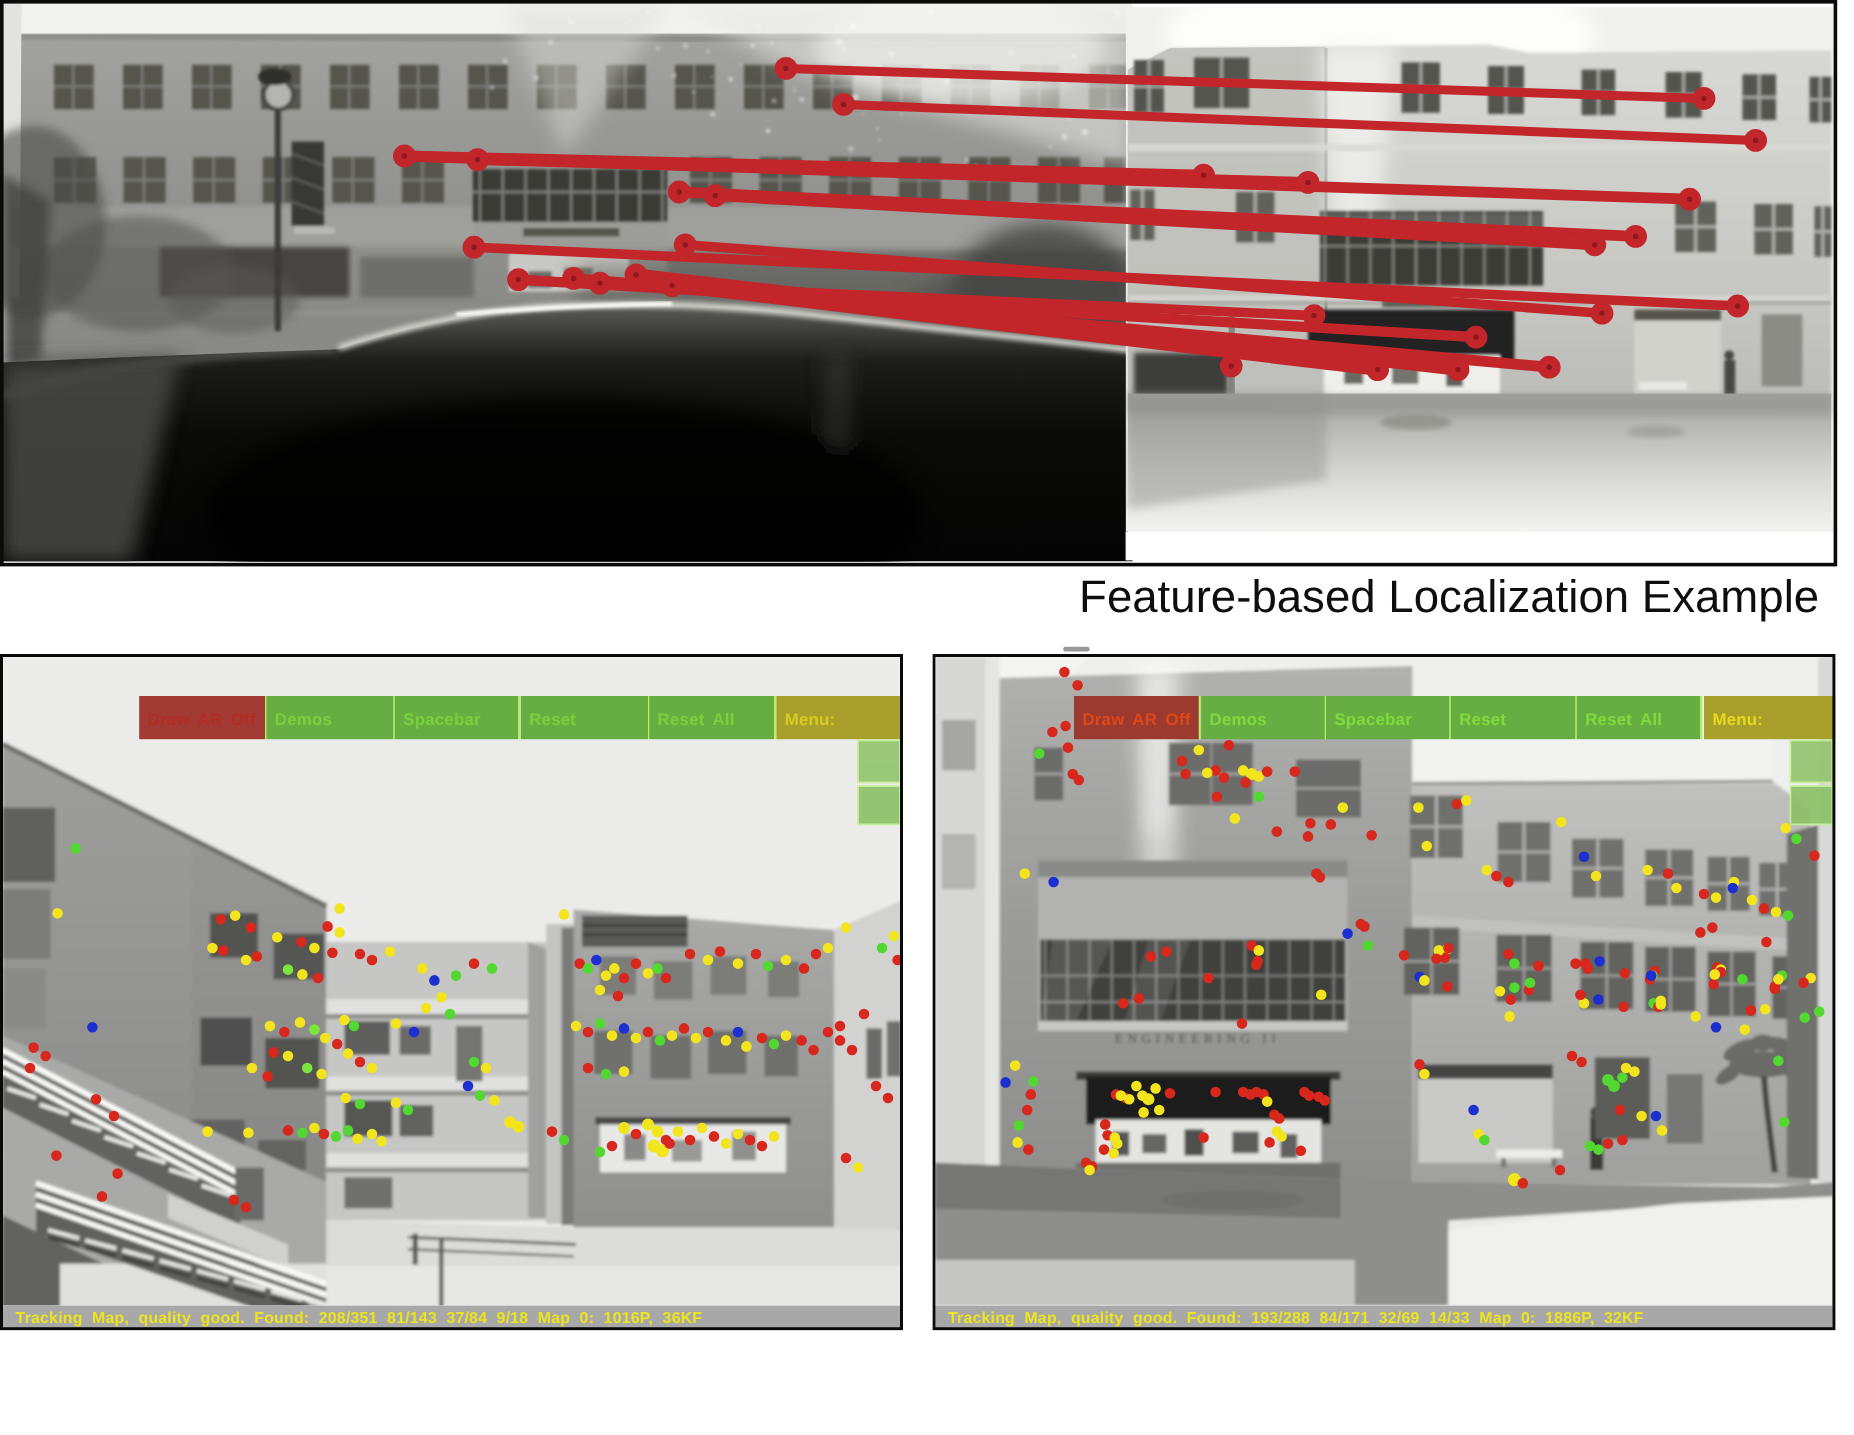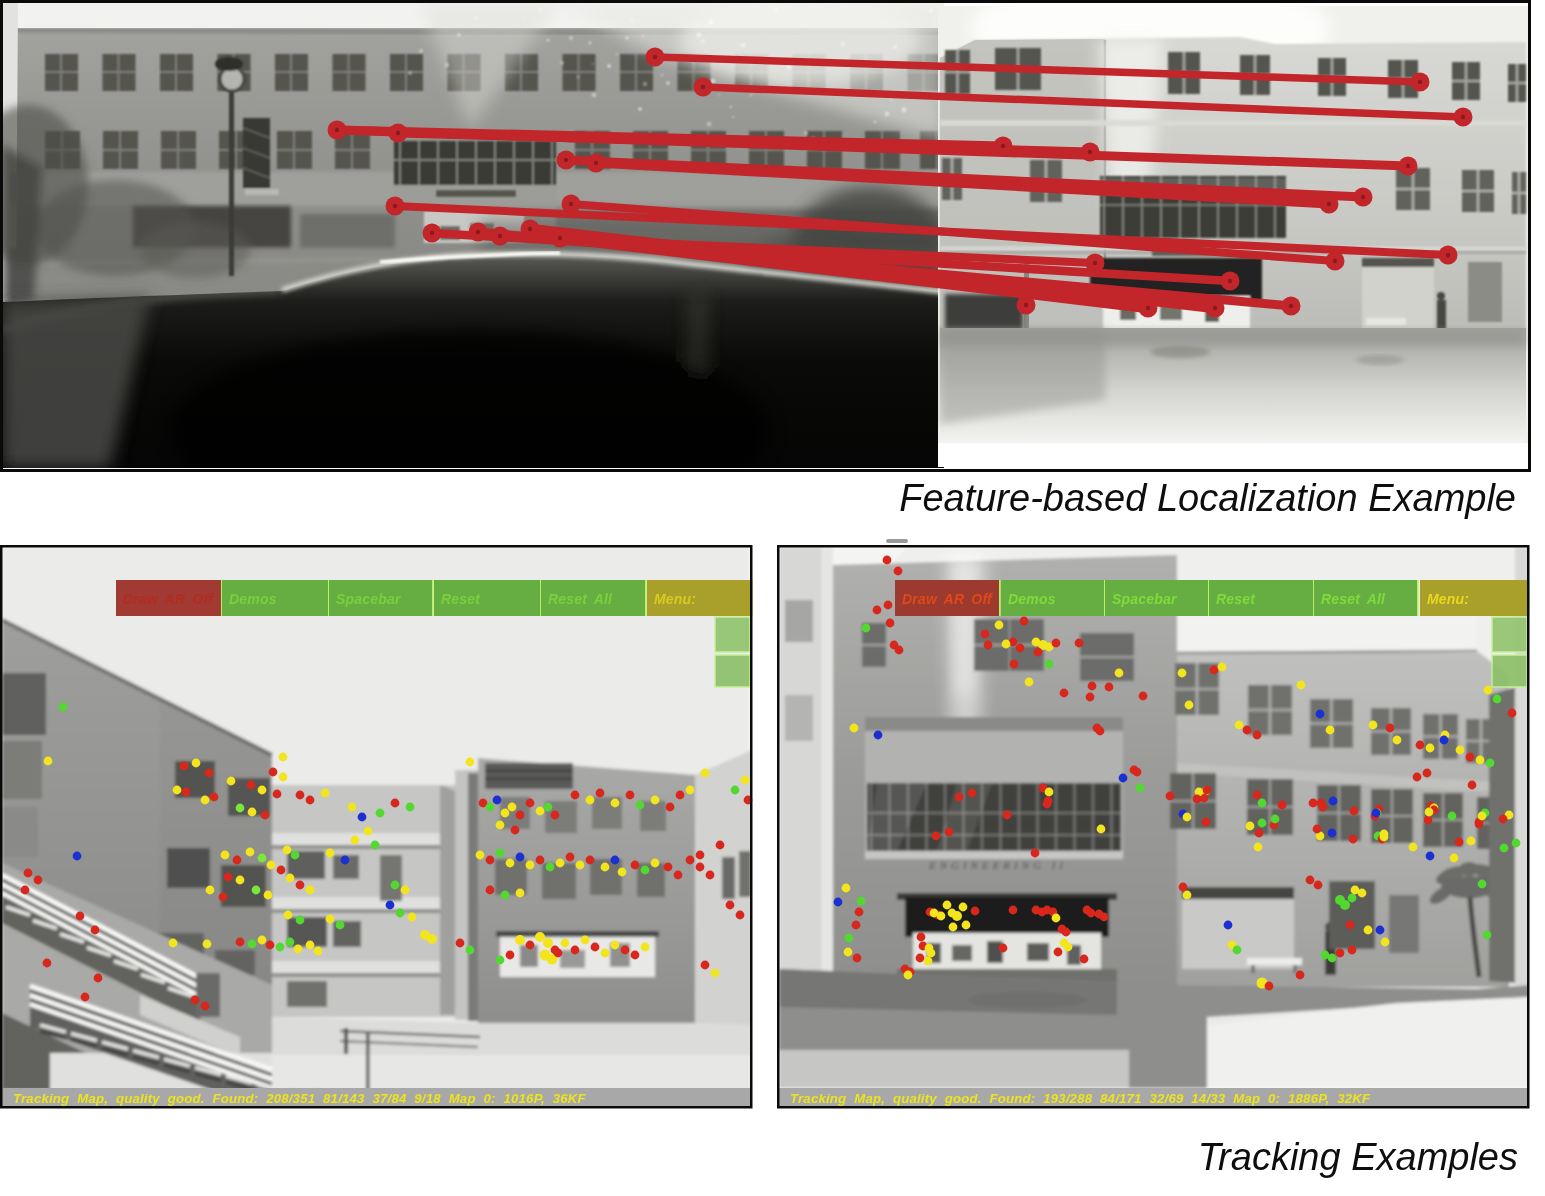--- a/index.html
+++ b/index.html
@@ -1,16 +1,16 @@
 <!DOCTYPE html>
 <html><head><meta charset="utf-8"><title>Figure</title>
 <style>
 html,body{margin:0;padding:0;background:#ffffff;width:1545px;height:1196px;overflow:hidden;
 font-family:"Liberation Sans", sans-serif;}
-#page{position:relative;width:1545px;height:1196px;background:#ffffff;font-style:italic;}
+#page{position:relative;width:1545px;height:1196px;background:#ffffff;}
 .cap{position:absolute;color:#0e0e0e;font-size:38px;letter-spacing:0;white-space:nowrap;}
 </style></head><body>
 <div id="page">
 
 <svg style="position:absolute;left:0px;top:0px" width="1531" height="472" viewBox="0 0 1531 472">
 <defs>
 <linearGradient id="gfL" x1="0" y1="0" x2="0" y2="1">
  <stop offset="0" stop-color="#a2a29e"></stop>
           <stop offset="0.55" stop-color="#92928e"></stop>
           <stop offset="1" stop-color="#888884"></stop>
@@ -1231,13 +1231,12 @@
 
 <rect x="715" y="72" width="35" height="35" fill="#93c46f" stroke="#c6f096" stroke-width="1.5" opacity="0.92"></rect>
 <rect x="715" y="110" width="35" height="32" fill="#8dc069" stroke="#c6f096" stroke-width="1.5" opacity="0.92"></rect>
 
 <rect x="2" y="543" width="748" height="18.5" fill="#a8a8a8"></rect>
 <text x="13" y="557.5" font-family="Liberation Sans, sans-serif" font-size="13.2" font-weight="bold" fill="#ece41e" word-spacing="4" letter-spacing="0.2">Tracking Map, quality good. Found: 193/288 84/171 32/69 14/33 Map 0: 1886P, 32KF</text>
 
 <rect x="1.25" y="1.25" width="750" height="561" fill="none" stroke="#0a0a0a" stroke-width="2.5"></rect>
 </svg>
 
-<div class="cap" style="top:1136px;right:27px">Tracking Examples</div>
 </div>
 </body></html>

